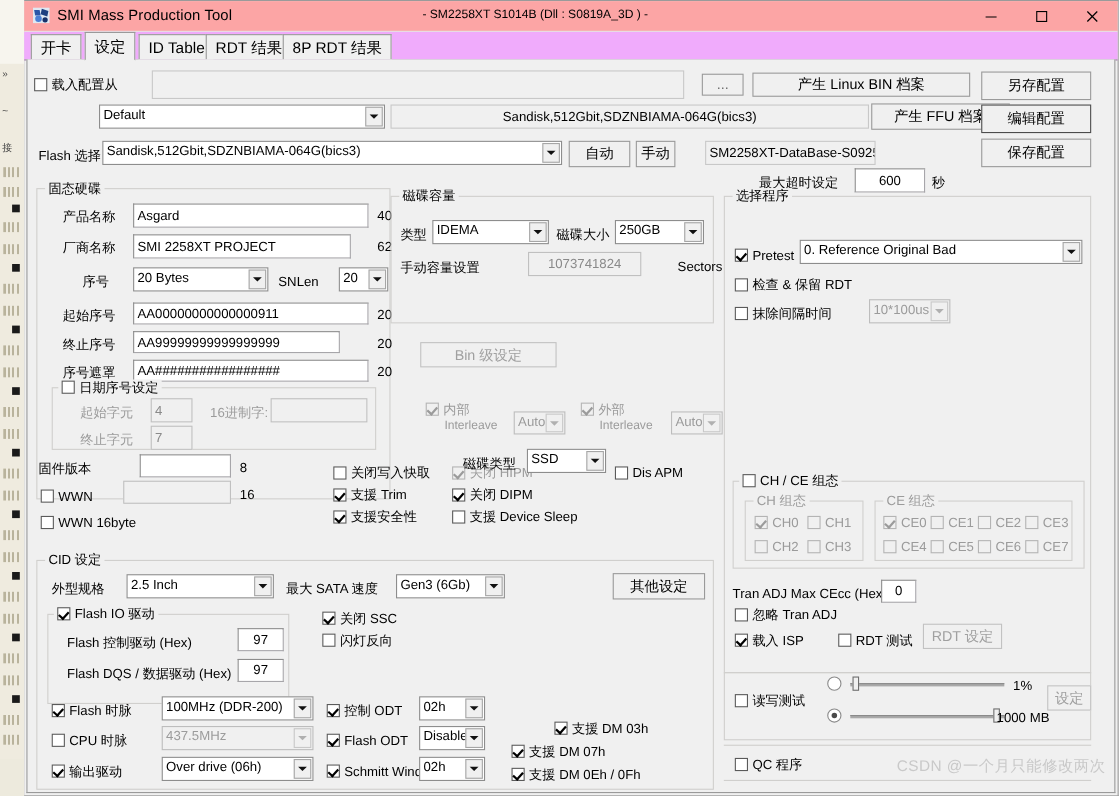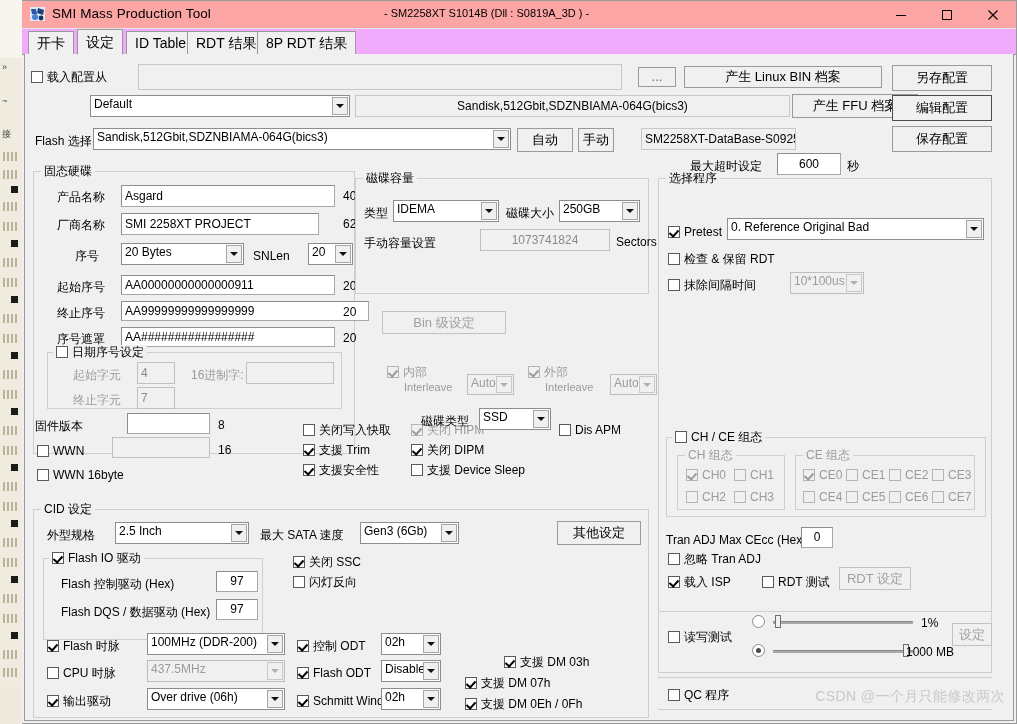--- a/index.html
+++ b/index.html
@@ -280,21 +280,21 @@
     <div class="combo" style="left:283px;top:189px;width:45px;height:22px;padding-right:18px;">
       <span>20</span>
       <span class="arw"></span>
     </div>
 
     <span class="lbl" style="left:32px;top:226px;">起始序号</span>
     <div class="txt" style="left:96px;top:221px;width:214px;height:20px;line-height:18px;">AA00000000000000911</div>
     <span class="lbl" style="left:318px;top:225px;">20</span>
 
     <span class="lbl" style="left:32px;top:252px;">终止序号</span>
-    <div class="txt" style="left:96px;top:247px;width:248px;height:20px;line-height:18px;">AA99999999999999999</div>
+    <div class="txt" style="left:96px;top:247px;width:188px;height:20px;line-height:18px;">AA99999999999999999</div>
     <span class="lbl" style="left:318px;top:251px;">20</span>
 
     <span class="lbl" style="left:32px;top:278px;">序号遮罩</span>
     <div class="txt" style="left:96px;top:273px;width:214px;height:20px;line-height:18px;">AA#################</div>
     <span class="lbl" style="left:318px;top:277px;">20</span>
 
     <div class="grp" style="left:22px;top:298px;width:295px;height:57px;">
       <span class="capcb">
         <span class="cb" style="position:relative;">
           <span class="bx"></span><span>日期序号设定</span>
@@ -351,21 +351,21 @@
     <div class="combo" style="left:368px;top:146px;width:106px;height:22px;">
       <span>IDEMA</span>
       <span class="arw"></span>
     </div>
     <span class="lbl" style="left:481px;top:152px;">磁碟大小</span>
     <div class="combo" style="left:534px;top:146px;width:81px;height:22px;">
       <span>250GB</span>
       <span class="arw"></span>
     </div>
     <span class="lbl" style="left:339px;top:182px;">手动容量设置</span>
-    <div class="txt ro ctr" style="left:455px;top:175px;width:130px;height:22px;line-height:20px;">1073741824</div>
+    <div class="txt ro ctr" style="left:455px;top:175px;width:103px;height:22px;line-height:20px;">1073741824</div>
     <span class="lbl" style="left:591px;top:181px;">Sectors</span>
     <div class="btn dis" style="left:357px;top:257px;width:124px;height:23px;line-height:21px;">Bin 级设定</div>
 
     <div class="cb on dis" style="left:362px;top:311px;">
       <span class="bx"></span><span>内部</span>
     </div>
     <span class="lbl dis" style="left:379px;top:326px;font-size:11px;">Interleave</span>
     <div class="combo dis" style="left:442px;top:320px;width:47px;height:21px;padding-right:18px;">
       <span>Auto</span>
       <span class="arw"></span>

